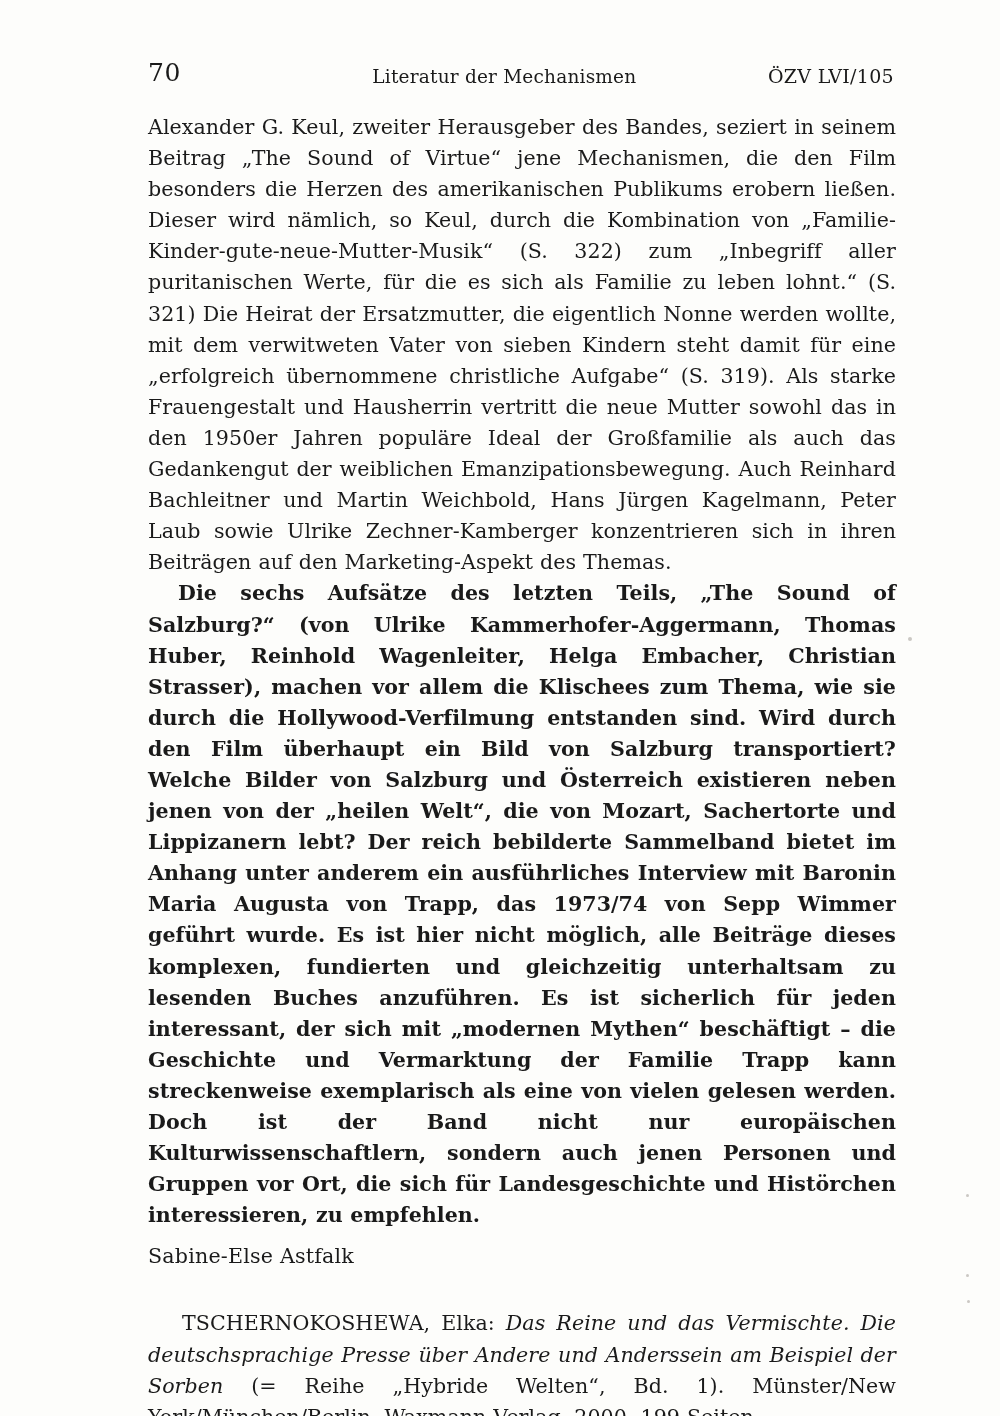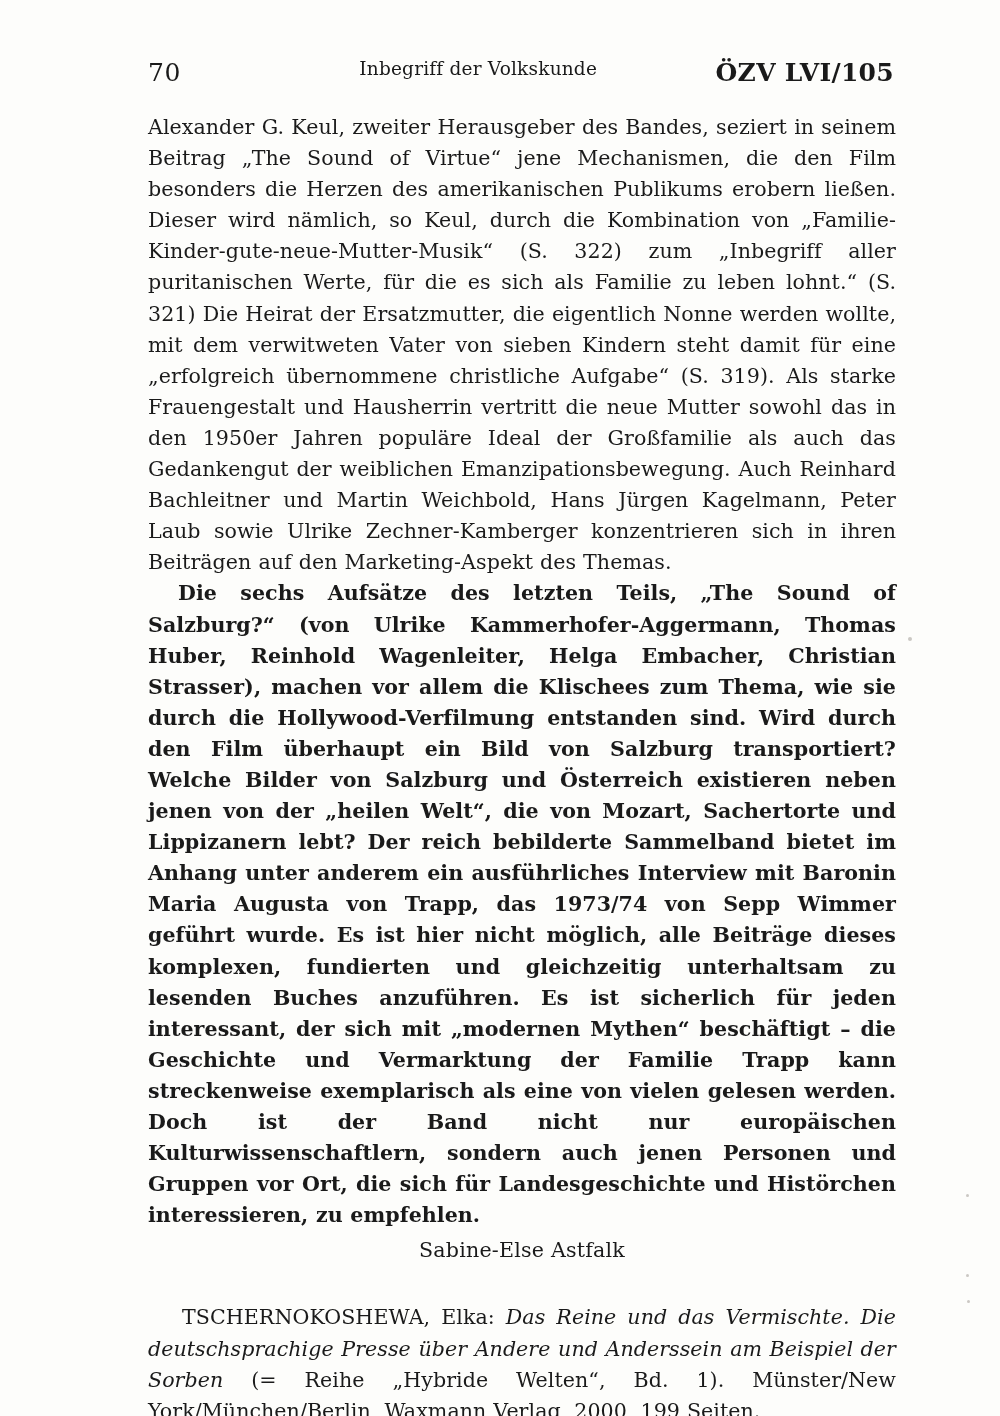--- a/index.html
+++ b/index.html
@@ -21,37 +21,36 @@
     width: 1000px;
     height: 1416px;
     background: #fdfdfb;
   }
   .header {
     position: absolute;
     top: 58px;
     left: 148px;
     width: 746px;
     display: flex;
-    align-items: flex-start;
+    align-items: flex-end;
     justify-content: space-between;
     font-size: 19.5px;
   }
   .header .folio {
     font-size: 25px;
     letter-spacing: 0.5px;
   }
   .header .running-title {
     font-size: 18.5px;
     letter-spacing: 0.2px;
     margin-left: 60px;
   }
   .header .issue {
-    font-size: 25px;
+    font-size: 19px;
     letter-spacing: 0.3px;
-    font-weight: bold;
   }
   .content {
     position: absolute;
     top: 112px;
     left: 148px;
     width: 748px;
   }
   p {
     margin: 0;
     font-size: 20.6px;
@@ -59,22 +58,22 @@
     text-align: justify;
     text-justify: inter-word;
     letter-spacing: 0.05px;
     word-spacing: 0.4px;
   }
   p.indent {
     text-indent: 30px;
     font-weight: bold;
   }
   .signature {
-    margin-top: 4px;
-    text-align: center;
+    margin-top: 10px;
+    text-align: left;
     font-size: 20.6px;
     line-height: 31.1px;
     letter-spacing: 0.2px;
   }
   .review-head {
     margin-top: 36px;
     text-indent: 34px;
   }
   .review-head .italic {
     font-style: italic;
@@ -86,21 +85,21 @@
     opacity: 0.75;
   }
 </style>
 </head>
 <body>
 
 <div class="page">
 
   <div class="header">
     <span class="folio">70</span>
-    <span class="running-title">Inbegriff der Volkskunde</span>
+    <span class="running-title">Literatur der Mechanismen</span>
     <span class="issue">ÖZV LVI/105</span>
   </div>
 
   <div class="content">
 
     <p>Alexander G. Keul, zweiter Herausgeber des Bandes, seziert in seinem Beitrag „The Sound of Virtue“ jene Mechanismen, die den Film besonders die Herzen des amerikanischen Publikums erobern ließen. Dieser wird nämlich, so Keul, durch die Kombination von „Familie-Kinder-gute-neue-Mutter-Musik“ (S. 322) zum „Inbegriff aller puritanischen Werte, für die es sich als Familie zu leben lohnt.“ (S. 321) Die Heirat der Ersatzmutter, die eigentlich Nonne werden wollte, mit dem verwitweten Vater von sieben Kindern steht damit für eine „erfolgreich übernommene christliche Aufgabe“ (S. 319). Als starke Frauengestalt und Hausherrin vertritt die neue Mutter sowohl das in den 1950er Jahren populäre Ideal der Großfamilie als auch das Gedankengut der weiblichen Emanzipationsbewegung. Auch Reinhard Bachleitner und Martin Weichbold, Hans Jürgen Kagelmann, Peter Laub sowie Ulrike Zechner-Kamberger konzentrieren sich in ihren Beiträgen auf den Marketing-Aspekt des Themas.</p>
 
     <p class="indent">Die sechs Aufsätze des letzten Teils, „The Sound of Salzburg?“ (von Ulrike Kammerhofer-Aggermann, Thomas Huber, Reinhold Wagenleiter, Helga Embacher, Christian Strasser), machen vor allem die Klischees zum Thema, wie sie durch die Hollywood-Verfilmung entstanden sind. Wird durch den Film überhaupt ein Bild von Salzburg transportiert? Welche Bilder von Salzburg und Österreich existieren neben jenen von der „heilen Welt“, die von Mozart, Sachertorte und Lippizanern lebt? Der reich bebilderte Sammelband bietet im Anhang unter anderem ein ausführliches Interview mit Baronin Maria Augusta von Trapp, das 1973/74 von Sepp Wimmer geführt wurde. Es ist hier nicht möglich, alle Beiträge dieses komplexen, fundierten und gleichzeitig unterhaltsam zu lesenden Buches anzuführen. Es ist sicherlich für jeden interessant, der sich mit „modernen Mythen“ beschäftigt – die Geschichte und Vermarktung der Familie Trapp kann streckenweise exemplarisch als eine von vielen gelesen werden. Doch ist der Band nicht nur europäischen Kulturwissenschaftlern, sondern auch jenen Personen und Gruppen vor Ort, die sich für Landesgeschichte und Histörchen interessieren, zu empfehlen.</p>
 
     <div class="signature">Sabine-Else Astfalk</div>

